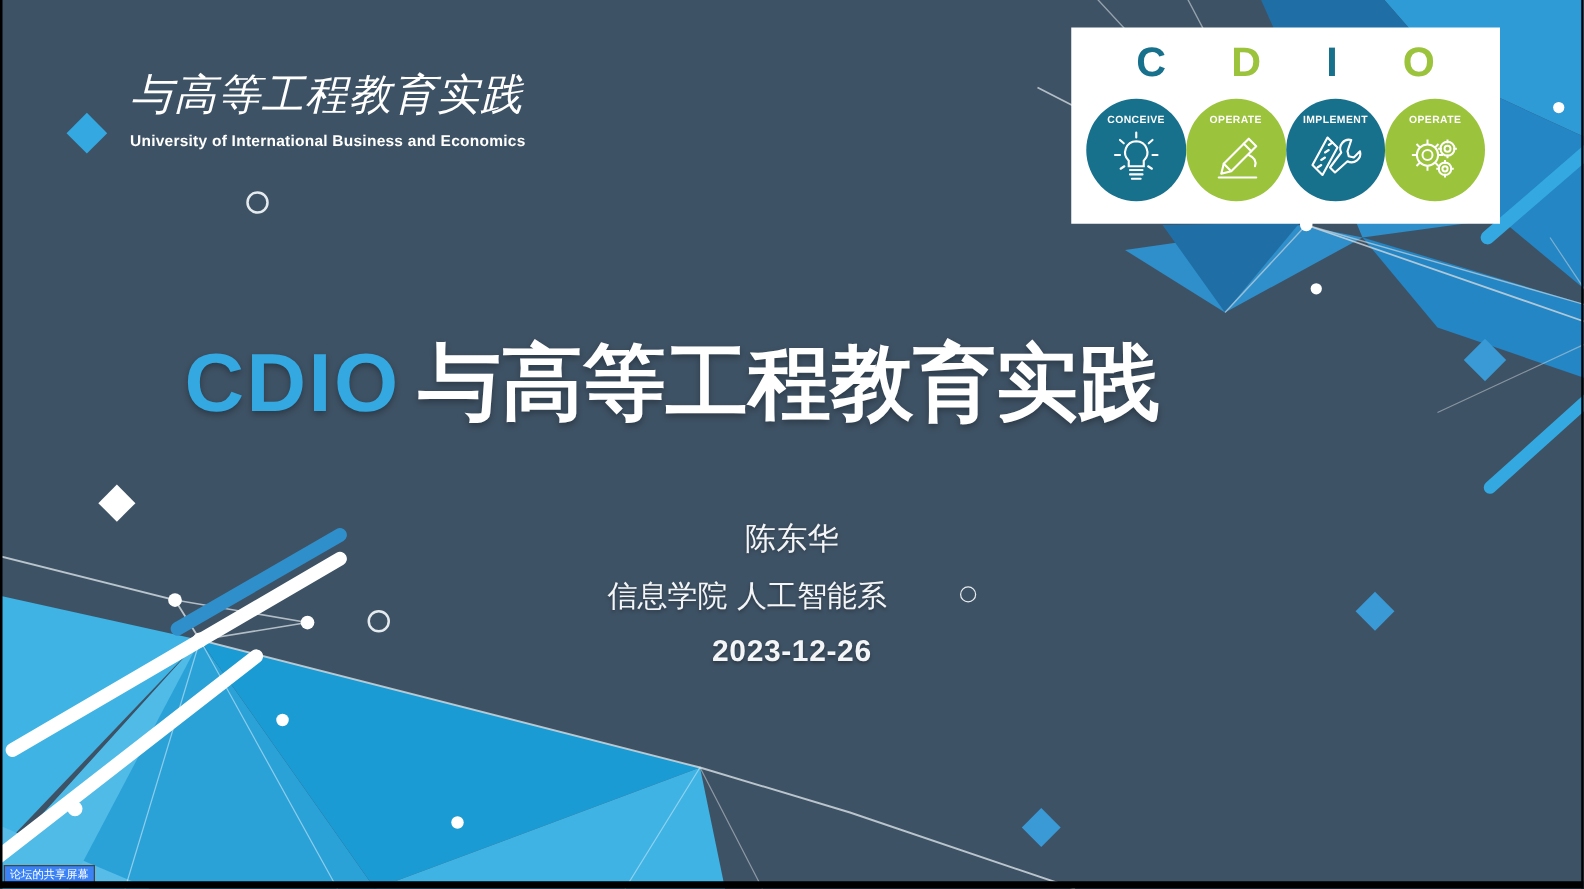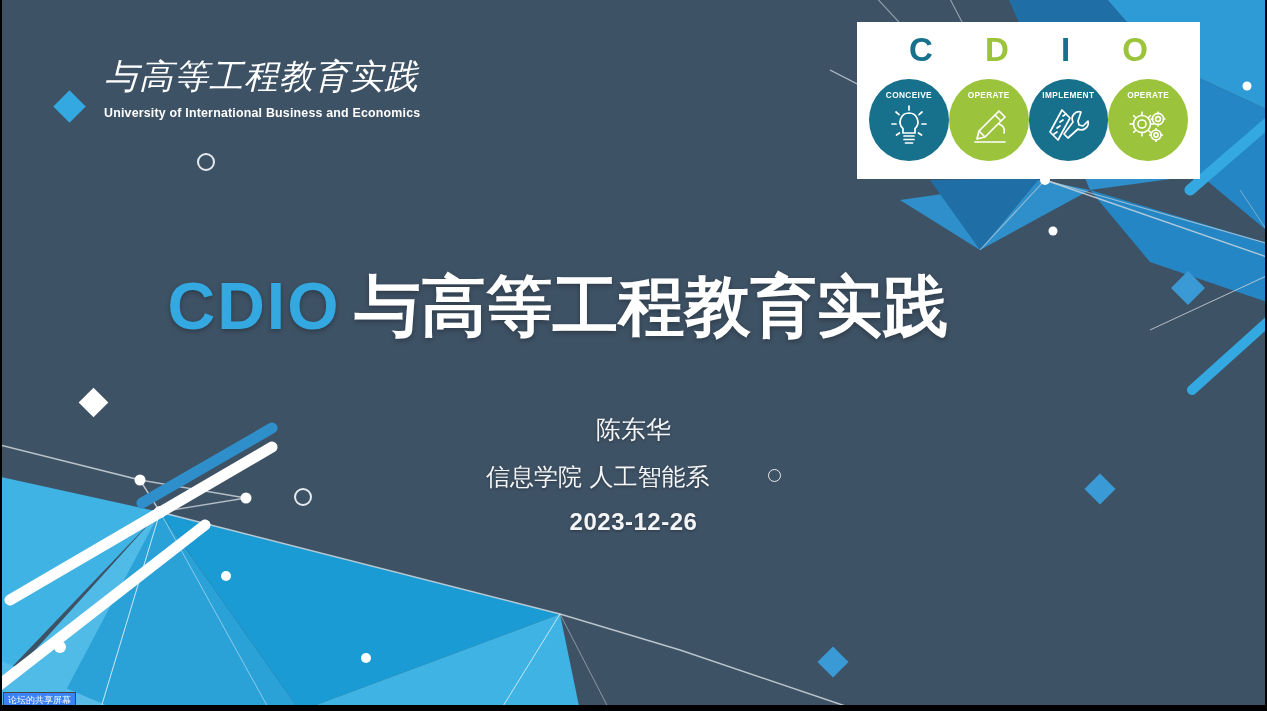--- a/index.html
+++ b/index.html
@@ -130,21 +130,20 @@
   }
 
   
   #title-block {
     position: absolute;
     left: 0;
     top: 272px;
     width: 1076px;
     text-align: center;
     pointer-events: none;
-    padding-left: 20px;
   }
   #main-title {
     font-size: 66px;
     font-weight: bold;
     line-height: 1.06;
     white-space: nowrap;
     letter-spacing: 0px;
     text-shadow: 0 2px 5px rgba(0,0,0,.30);
   }
   #title-cdio {
@@ -163,21 +162,21 @@
     position: absolute;
     left: 0;
     top: 410px;
     width: 1267px;
     text-align: center;
     color: #f3f5f7;
   }
   #presenter-name {
     font-size: 25px;
     line-height: 44px;
-    font-family: Liberation Mono, monospace;
+    font-family: Liberation Serif, serif;
     text-shadow: 0 1px 3px rgba(0,0,0,.35);
   }
   #presenter-dept {
     font-size: 24px;
     line-height: 46px;
     font-family: "DejaVu Serif", "Liberation Serif", serif;
     text-shadow: 0 1px 3px rgba(0,0,0,.35);
   }
   #presenter-date {
     font-size: 24px;

